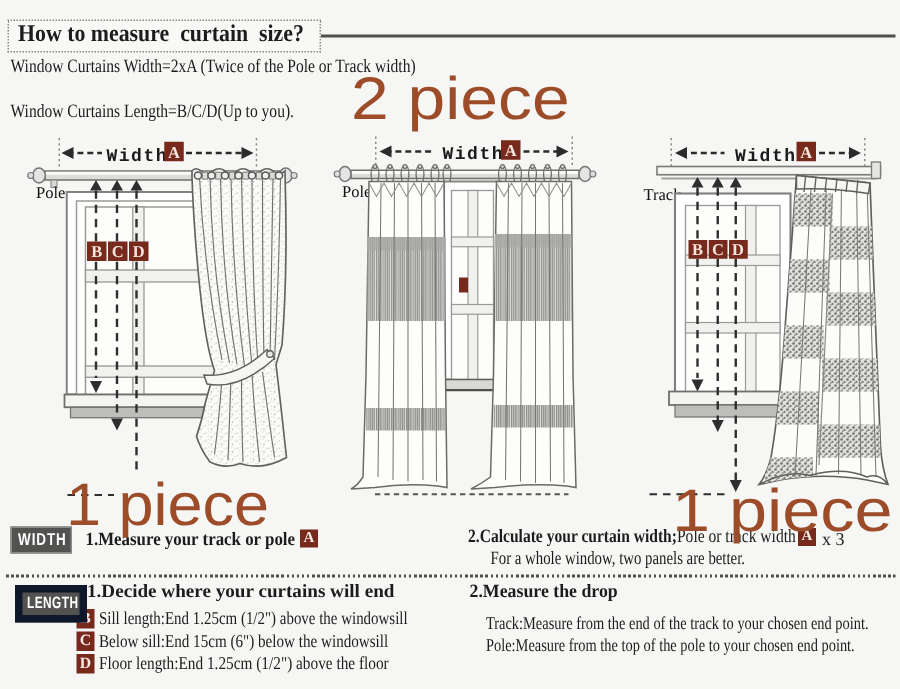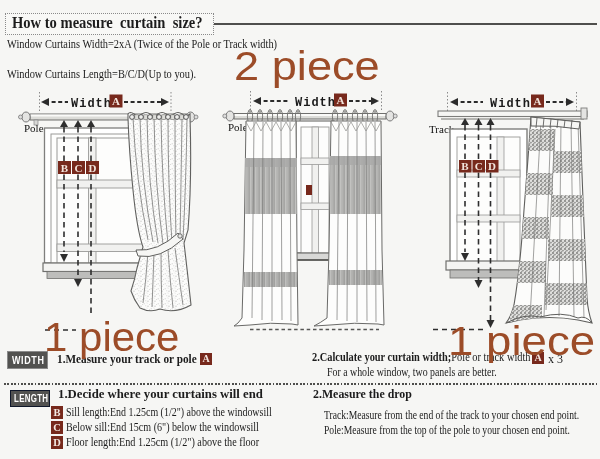--- a/index.html
+++ b/index.html
@@ -379,21 +379,21 @@
 <div class="abs serif" style="left:312px;top:350px;font-size:12.5px;white-space:nowrap;transform-origin:left top;transform:scaleX(0.83);"><b>2.Calculate your curtain width;</b>Pole or track width</div>
 
 <div class="chip" style="left:532px;top:352px;width:12px;height:12px;font-size:10px;line-height:12px;">A</div>
 
 <div class="abs serif" style="left:548px;top:352px;font-size:12px;">x 3</div>
 
 <div class="abs serif" style="left:327px;top:365px;font-size:12.5px;white-space:nowrap;transform-origin:left top;transform:scaleX(0.79);">For a whole window, two panels are better.</div>
 
 <div class="abs" style="left:4px;top:383px;width:593px;height:1.7px;background:repeating-linear-gradient(90deg,#4e4e4c 0,#4e4e4c 1.7px,rgba(0,0,0,0) 1.7px,rgba(0,0,0,0) 3.4px);"></div>
 
-<div class="abs" style="z-index:6;left:10px;top:390px;width:38px;height:15px;background:#525250;border:1px solid #0f172a;">
+<div class="abs" style="z-index:6;left:10px;top:390px;width:38px;height:15px;background:#525250;border:5px solid #0f172a;">
     <span style="position:absolute;left:3px;top:0;font-family:'Liberation Sans',sans-serif;font-weight:bold;font-size:11px;color:#fff;line-height:15px;letter-spacing:0.4px;white-space:nowrap;transform-origin:left center;transform:scaleX(0.72);">LENGTH</span>
   </div>
 
 <div class="abs serif" style="left:58px;top:387px;font-size:12.5px;font-weight:bold;white-space:nowrap;transform-origin:left top;transform:scaleX(1.02);">1.Decide where your curtains will end</div>
 
 <div class="chip" style="left:51px;top:406px;width:12px;height:13px;font-size:10.5px;line-height:13px;">B</div>
 
 <div class="abs serif" style="left:66px;top:405px;font-size:12px;white-space:nowrap;transform-origin:left top;transform:scaleX(0.83);">Sill length:End 1.25cm (1/2") above the windowsill</div>
 
 <div class="chip" style="left:51px;top:421px;width:12px;height:13px;font-size:10.5px;line-height:13px;">C</div>

